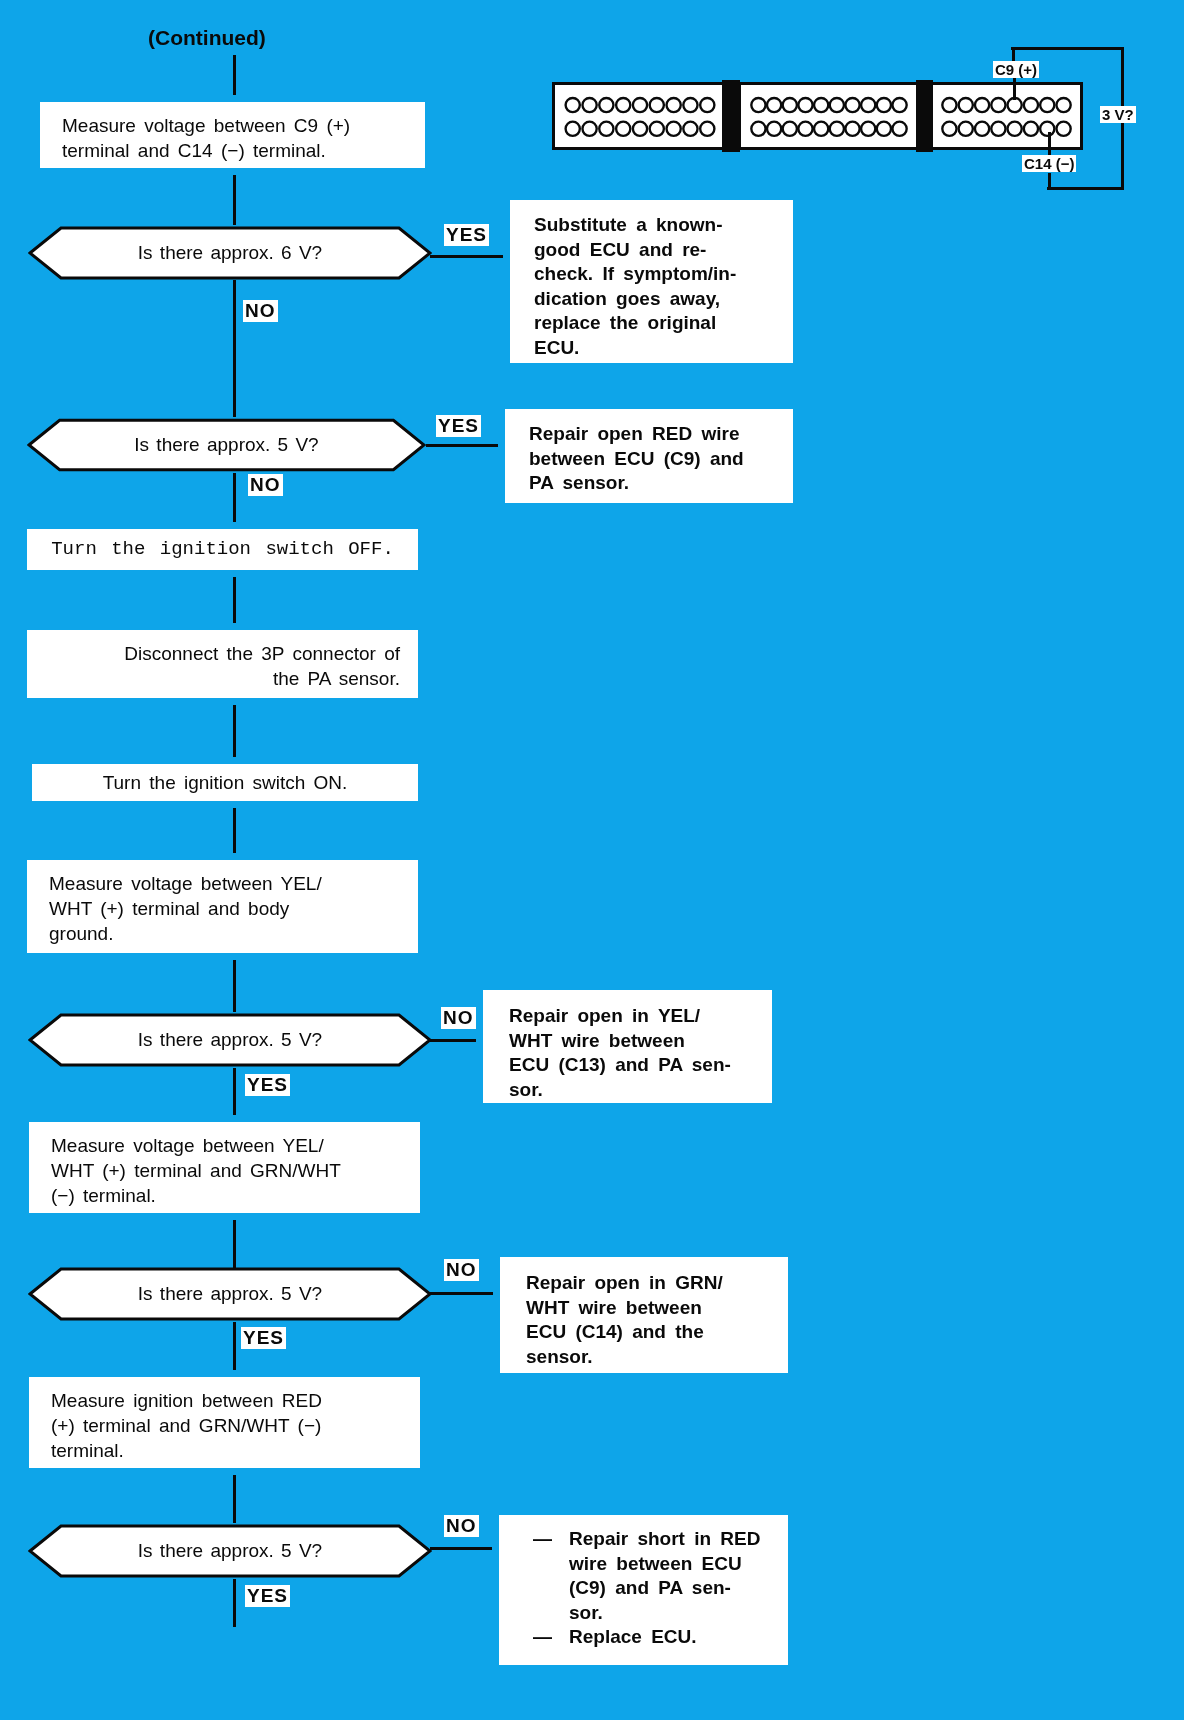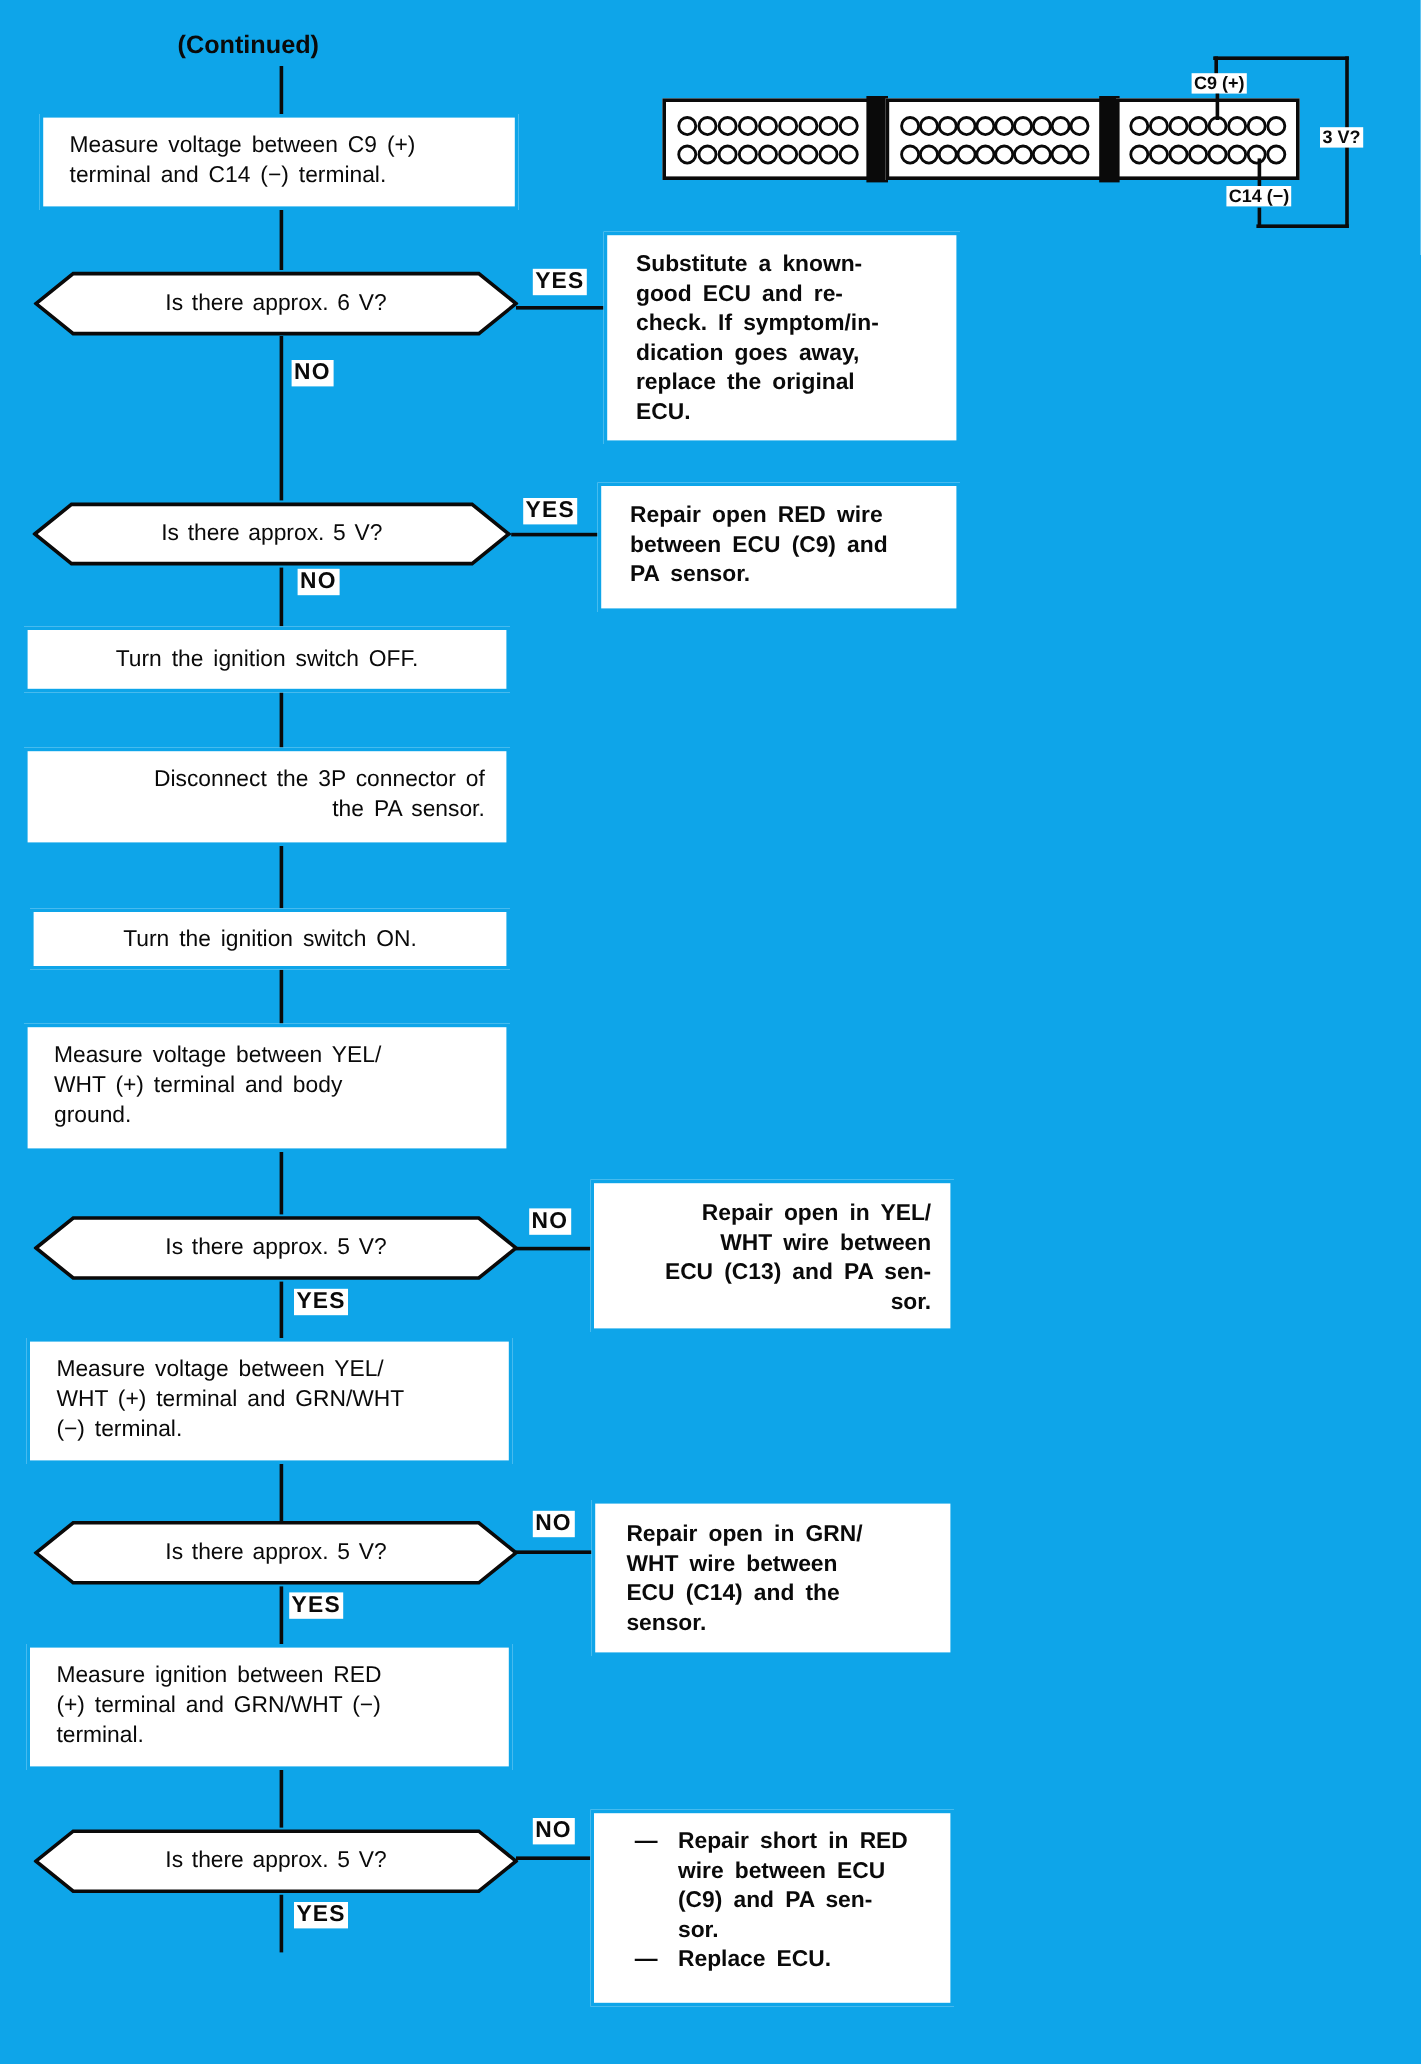--- a/index.html
+++ b/index.html
@@ -1,21 +1,21 @@
 <!DOCTYPE html>
 <html><head>
 <meta charset="utf-8">
 <style>
   html,body{margin:0;padding:0;background:#ffffff;}
   #canvas{
     position:relative;width:1184px;height:1720px;background:#0ea5e9;
     font-family:"Liberation Sans",sans-serif;color:#0a0a0a;overflow:hidden;
   }
   .box{
-    position:absolute;border:3px solid #0ea5e9;background:#ffffff;
+    position:absolute;border:7px solid #0ea5e9;background:#ffffff;
     box-sizing:border-box;
   }
   .btxt{
     white-space:pre-line;font-size:19px;line-height:25px;color:#0a0a0a;
     word-spacing:3px;
   }
   .pad{padding:11px 18px 8px 22px;}
   .centerbox{display:flex;align-items:center;justify-content:center;text-align:center;}
   .action .btxt{font-weight:700;word-spacing:4px;line-height:24.5px;}
   .boldtxt{font-weight:700;}
@@ -157,21 +157,21 @@
   <div class="flabel" style="left:444px;top:1259px;">NO</div>
   <div class="flabel" style="left:241px;top:1327px;">YES</div>
   <div class="flabel" style="left:444px;top:1515px;">NO</div>
   <div class="flabel" style="left:245px;top:1585px;">YES</div>
 
   <div class="box" style="left:33px;top:95px;width:399px;height:80px;">
     <div class="btxt pad">Measure voltage between C9 (+)
 terminal and C14 (−) terminal.</div>
   </div>
 
-  <div class="box centerbox" style="left:20px;top:522px;width:405px;height:55px;">
+  <div class="box centerbox" style="left:20px;top:522px;width:405px;height:55px;font-family:Liberation Mono, monospace;">
     <div class="btxt">Turn the ignition switch OFF.</div>
   </div>
 
   <div class="box" style="left:20px;top:623px;width:405px;height:82px;text-align:right;">
     <div class="btxt pad">Disconnect the 3P connector of
 the PA sensor.</div>
   </div>
 
   <div class="box centerbox" style="left:25px;top:757px;width:400px;height:51px;">
     <div class="btxt">Turn the ignition switch ON.</div>
@@ -239,21 +239,21 @@
 replace the original
 ECU.</div>
   </div>
 
   <div class="box action" style="left:498px;top:402px;width:302px;height:108px;">
     <div class="btxt" style="padding:13px 16px 8px 24px;">Repair open RED wire
 between ECU (C9) and
 PA sensor.</div>
   </div>
 
-  <div class="box action" style="left:492px;top:983px;width:303px;height:127px;text-align:right;">
+  <div class="box action" style="left:476px;top:983px;width:303px;height:127px;">
     <div class="btxt" style="padding:14px 16px 8px 26px;">Repair open in YEL/
 WHT wire between
 ECU (C13) and PA sen-
 sor.</div>
   </div>
 
   <div class="box action" style="left:493px;top:1250px;width:302px;height:130px;">
     <div class="btxt" style="padding:14px 16px 8px 26px;">Repair open in GRN/
 WHT wire between
 ECU (C14) and the

